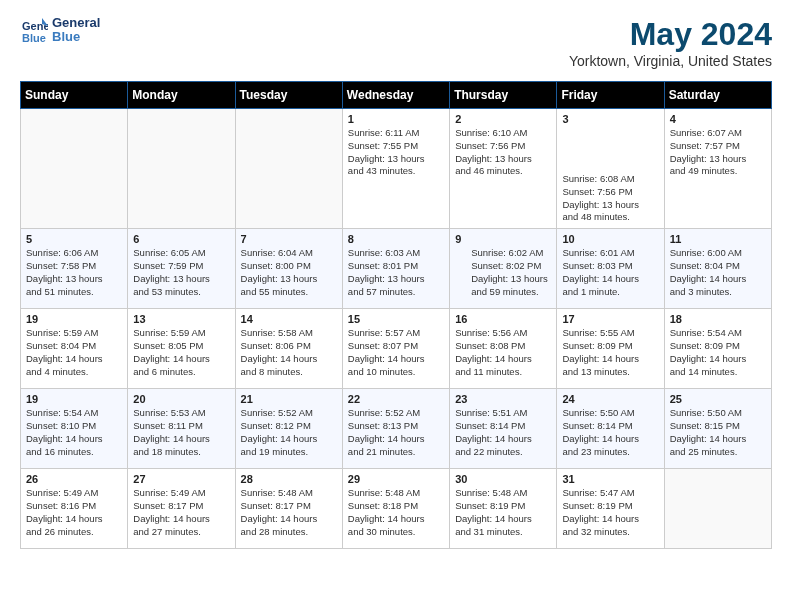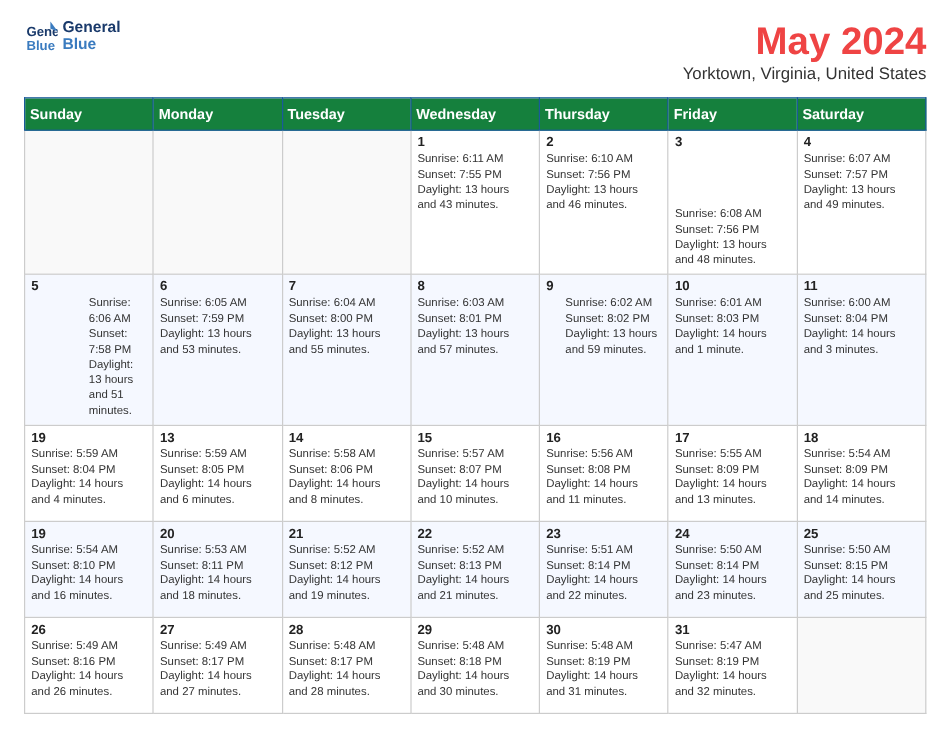--- a/index.html
+++ b/index.html
@@ -24,34 +24,34 @@
     .logo-icon {
       width: 28px;
       height: 28px;
     }
     .title-area {
       text-align: right;
     }
     .month-title {
       font-size: 32px;
       font-weight: bold;
-      color: #ef4444;
+      color: #0c4a6e;
     }
     .location-title {
       font-size: 14px;
       color: #333;
       margin-left: 44px;
     }
     table {
       width: 100%;
       border-collapse: collapse;
       table-layout: fixed;
     }
     th {
-      background-color: #15803d;
+      background-color: #000000;
       color: #fff;
       font-size: 12px;
       font-weight: bold;
       padding: 6px 4px;
       text-align: left;
       border: 1px solid #1a5a9a;
     }
     td {
       border: 1px solid #ccc;
       vertical-align: top;
@@ -145,21 +145,21 @@
           <span class="day-num">4</span>
           <div class="day-info" style="white-space: pre-line;">Sunrise: 6:07 AM
 Sunset: 7:57 PM
 Daylight: 13 hours
 and 49 minutes.</div>
         </td>
       </tr>
       <tr>
         <td>
           <span class="day-num">5</span>
-          <div class="day-info" style="white-space: pre-line; margin-left: 48px;">Sunrise: 6:06 AM
+          <div class="day-info" style="white-space: pre-line;">Sunrise: 6:06 AM
 Sunset: 7:58 PM
 Daylight: 13 hours
 and 51 minutes.</div>
         </td>
         <td>
           <span class="day-num">6</span>
           <div class="day-info" style="white-space: pre-line;">Sunrise: 6:05 AM
 Sunset: 7:59 PM
 Daylight: 13 hours
 and 53 minutes.</div>

